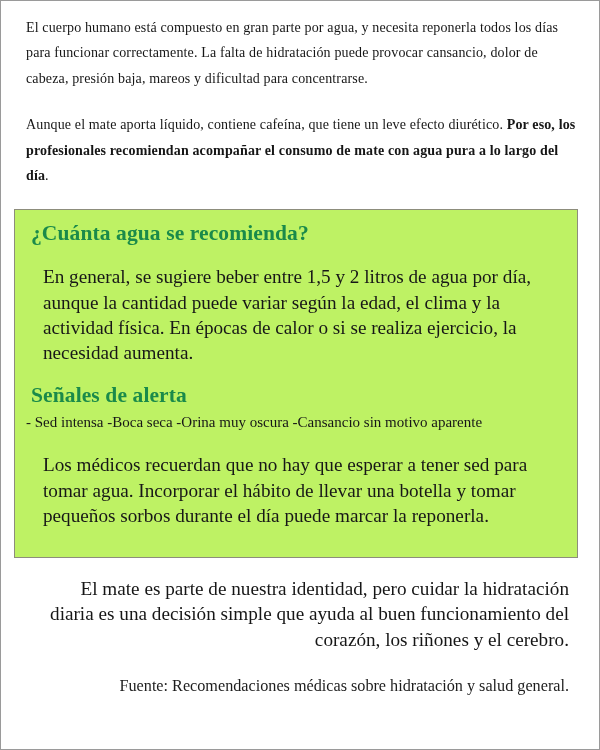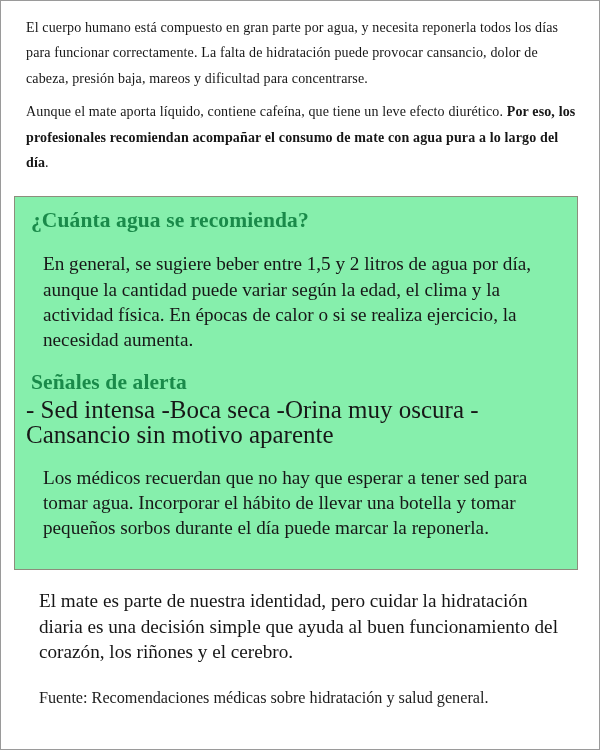--- a/index.html
+++ b/index.html
@@ -25,29 +25,29 @@
   }
   p.para {
     margin: 0 0 0 0;
     font-size: 14px;
     line-height: 25.4px;
     text-align: left;
     color: #161616;
     letter-spacing: 0.01em;
   }
   .para + .para {
-    margin-top: 8px;
+    margin-top: 21px;
   }
   .bold {
     font-weight: bold;
   }
   
   #callout {
     margin: 21px 21px 0 13px;
-    background: #86efac;
+    background: #bef264;
     border: 1px solid #8d8d7c;
     box-sizing: border-box;
     padding: 8px 10px 12px 11px;
   }
   .callout-heading {
     font-size: 21.5px;
     font-weight: bold;
     color: #1a8a4a;
     margin: 2px 0 1px 5px;
     line-height: 27px;
@@ -56,28 +56,29 @@
   .callout-heading.second {
     margin-top: 13px;
   }
   .callout-body {
     font-size: 19.2px;
     line-height: 25.2px;
     color: #171717;
     margin: 17px;
   }
   .callout-list {
-    font-size: 25px;
+    font-size: 15px;
     line-height: 25.2px;
     color: #171717;
     margin: 0;
   }
   
   .tail {
     padding: 0 30px 0 38px;
+    text-align: right;
   }
   p.closing {
     margin: 18px 0 0 0;
     font-size: 19.2px;
     line-height: 25.4px;
     color: #161616;
   }
   p.source {
     margin: 24px 0 0 0;
     font-size: 16.2px;

